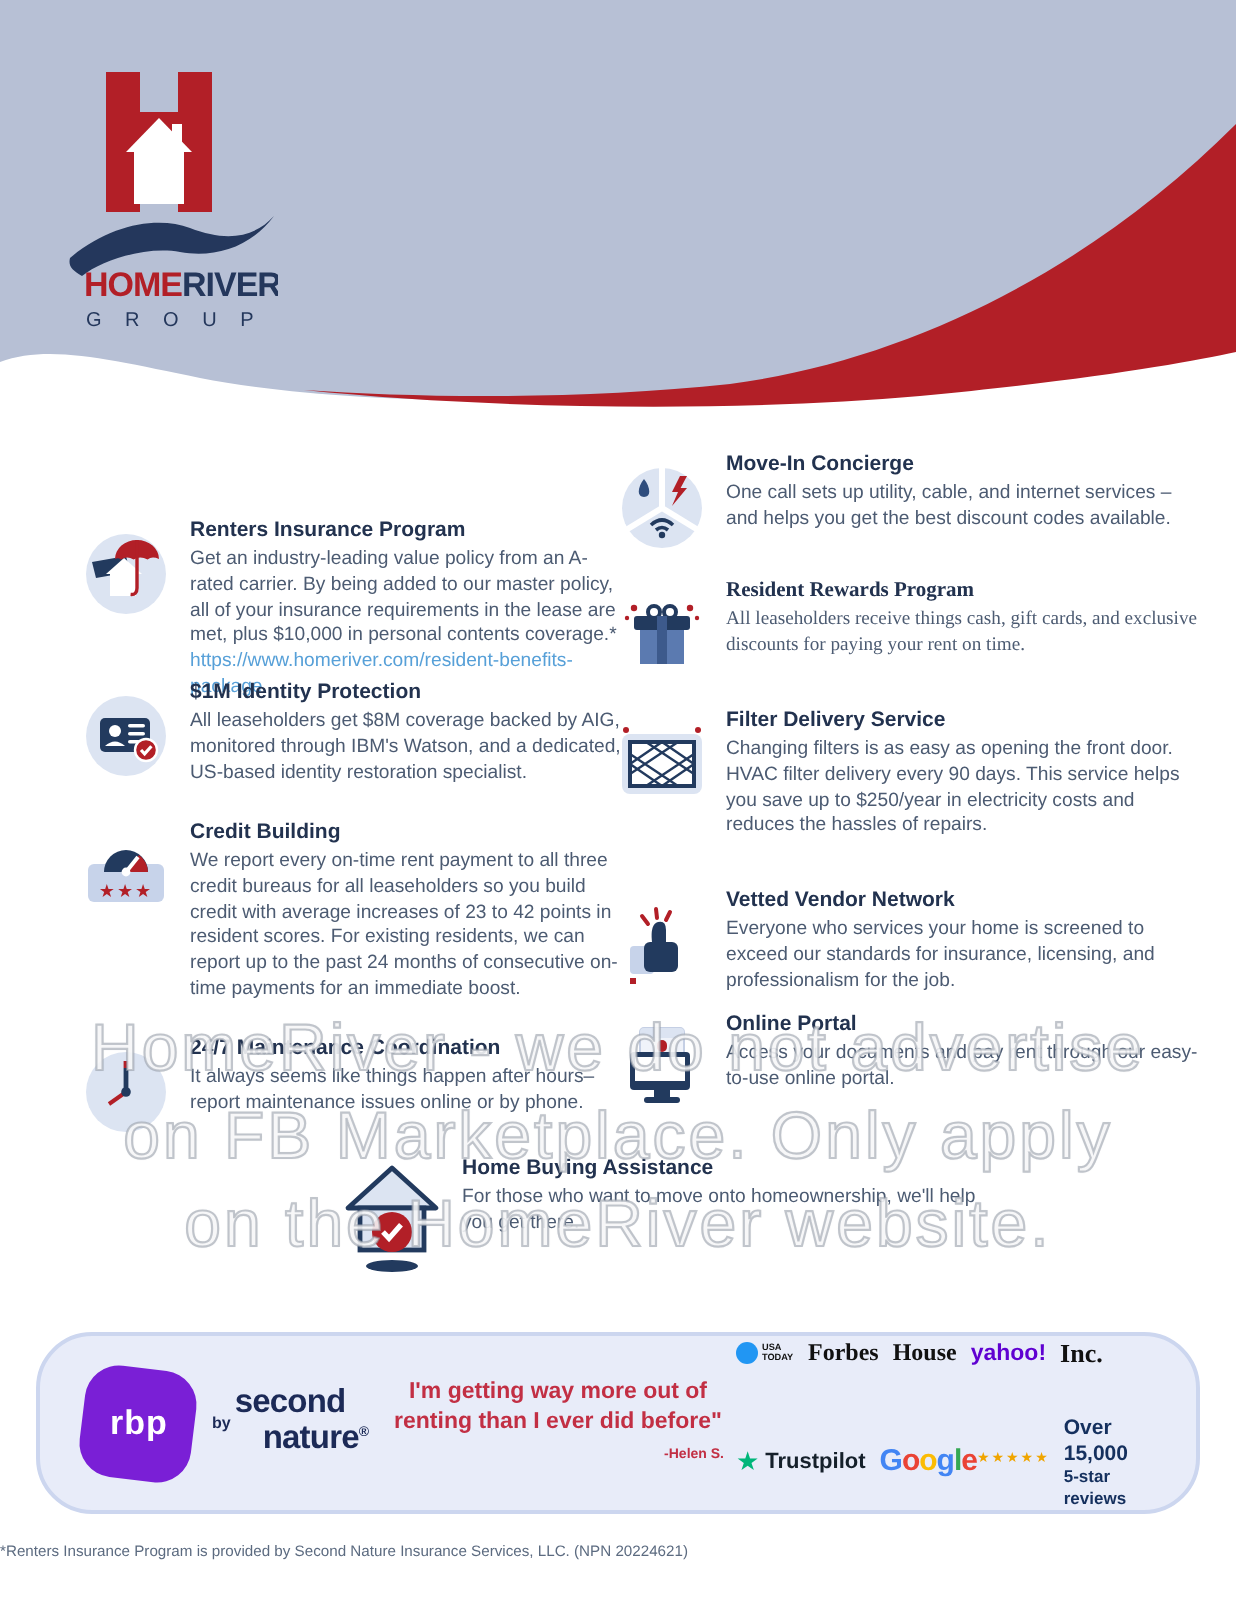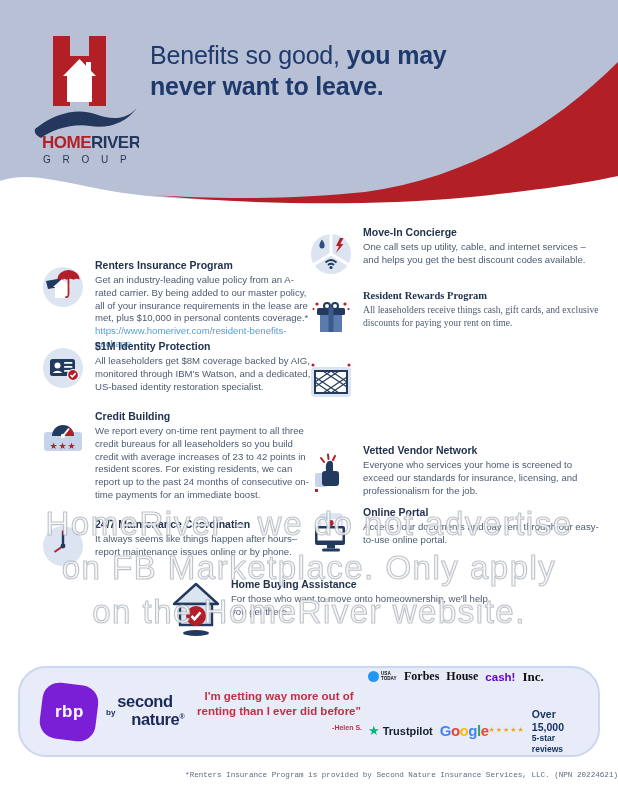--- a/index.html
+++ b/index.html
@@ -61,22 +61,22 @@
   .tp-name{font-size:11px;font-weight:600;color:#15202b;}
   .google{display:flex;flex-direction:row;align-items:center;line-height:14px;}
   .google-word{font-size:15px;font-weight:bold;letter-spacing:-0.5px;}.g3:{color:#FBBC05}.g-o1{color:#EA4335}.g-o2{color:#FBBC05}
   .g-g{color:#4285F4}.g-l{color:#34A853}.g-e{color:#EA4335}
   .google-stars{font-size:7px;letter-spacing:1px;color:#f0a500;margin-top:-1px;}
   .reviews{color:#15305e;font-weight:bold;line-height:11px;}
   .reviews-l1{font-size:10.5px;}
   .reviews-l2{font-size:8.5px;display:block;}
 
   
-  .footer{position:absolute;top:771px;left:12px;right:0;text-align:right;
-          font-size:7.6px;color:#5c6b80;z-index:2;font-family:Liberation Mono, monospace;}
+  .footer{position:absolute;top:771px;left:0;right:0;text-align:left;
+          font-size:7.6px;color:#5c6b80;z-index:2;}
 </style>
 </head>
 <body>
 
 <div class="page">
 
   <svg class="header-svg" width="618" height="215" viewBox="0 0 618 215">
     <path d="M0,0 H618 V66 C560,125 480,172 395,188 C300,205 170,203 100,189 C55,180 25,172 0,181 Z" fill="#b7c0d5"></path>
     <path d="M618,62 C545,135 455,180 365,192 C290,200 210,199 152,195 C250,205 370,206 460,198 C545,190 595,181 618,176 Z" fill="#b21f27"></path>
   </svg>
@@ -90,24 +90,20 @@
         <rect x="53" y="28" width="5" height="9" fill="#ffffff"></rect>
         <polygon points="46.5,25 63,42 30,42" fill="#ffffff"></polygon>
         <rect x="34" y="42" width="25" height="26" fill="#ffffff"></rect>
       </g>
       <path d="M2,95 C22,78 46,74 62,80 C80,87 94,85 104,74 C92,90 74,95 57,92 C40,89 18,96 8,104 C3,101 1,99 2,95 Z" fill="#24375c"></path>
       <text x="9" y="114" font-size="17" font-weight="bold" letter-spacing="-0.5" fill="#b21f27" font-family="Liberation Sans, sans-serif"><tspan>HOME</tspan><tspan fill="#24375c">RIVER</tspan><tspan font-size="7" dy="-7" fill="#b21f27">®</tspan></text>
       <text x="10" y="129" font-size="10" letter-spacing="4.5" fill="#24375c" font-family="Liberation Sans, sans-serif">G R O U P</text>
     </svg>
   </div>
 
-  <div class="headline">
-    <span>Benefits so good, </span><span class="hb">you may</span><br>
-    <span class="hb">never want to leave.</span>
-  </div>
 
   <section class="benefit col-l" style="top:224px;margin-top:35px;">
     <div class="bicon">
       <svg width="46" height="46" viewBox="0 0 46 46">
         <circle cx="23" cy="23" r="20" fill="#dce4f2"></circle>
         <polygon points="6,17 23,14 25,22 8,25" fill="#223a5e"></polygon>
         <polygon points="22,15 31,23 13,23" fill="#ffffff"></polygon>
         <rect x="15" y="23" width="13" height="11" fill="#ffffff"></rect>
         <path d="M17.5,15.5 A11,9.5 0 0 1 39.5,15.5 Q36,14 33.8,15.7 Q30,13.9 26.8,15.7 Q23.5,13.9 20.5,15.7 Q19,14.6 17.5,15.5 Z" fill="#b21f27"></path>
         <path d="M28.5,6 L28.5,30 q0,3.5 -3.2,3.2" stroke="#b21f27" stroke-width="1.7" fill="none"></path>
@@ -237,20 +233,24 @@
         <circle cx="5" cy="6" r="1.5" fill="#b21f27"></circle>
           <circle cx="41" cy="6" r="1.5" fill="#b21f27"></circle>
         <rect x="3" y="8" width="40" height="30" rx="4" fill="#dce4f2"></rect>
         <rect x="7" y="12" width="32" height="22" fill="#ffffff" stroke="#223a5e" stroke-width="2"></rect>
         <g stroke="#223a5e" stroke-width="1.2" fill="none">
           <path d="M7,23 L23,12 L39,23 L23,34 Z"></path>
           <path d="M15,12 L39,28 M7,18 L31,34 M31,12 L7,28 M39,18 L15,34"></path>
         </g>
       </svg>
     </div>
+    <div class="btext">
+      <h3>Filter Delivery Service</h3>
+      <p>Changing filters is as easy as opening the front door. HVAC filter delivery every 90 days. This service helps you save up to $250/year in electricity costs and reduces the hassles of repairs.</p>
+    </div>
   </section>
 
   <section class="benefit col-r" style="top:444px;">
     <div class="bicon">
       <svg width="46" height="46" viewBox="0 0 46 46">
         <g stroke="#b21f27" stroke-width="2" stroke-linecap="round">
           <line x1="13" y1="9" x2="16" y2="13"></line>
           <line x1="20" y1="5.5" x2="20.5" y2="10"></line>
           <line x1="27" y1="7" x2="25" y2="11"></line>
         </g>
@@ -310,21 +310,21 @@
     </div>
 
     <div class="press">
       <div class="press-row">
         <span class="usat">
           <span class="usat-dot"></span>
           <span class="usat-txt">USA TODAY</span>
         </span>
         <span class="forbes">Forbes</span>
         <span class="house">House</span>
-        <span class="yahoo">cash!</span>
+        <span class="yahoo">yahoo!</span>
         <span class="inc">Inc.</span>
       </div>
       <div class="press-row">
         <span class="tp">
           <span class="tp-star">★</span>
           <span class="tp-name">Trustpilot</span>
         </span>
         <span class="google">
           <span class="google-word">
             <span class="g-g">G</span><span class="g-o1">o</span><span class="g-o2">o</span><span class="g-g">g</span><span class="g-l">l</span><span class="g-e">e</span>

